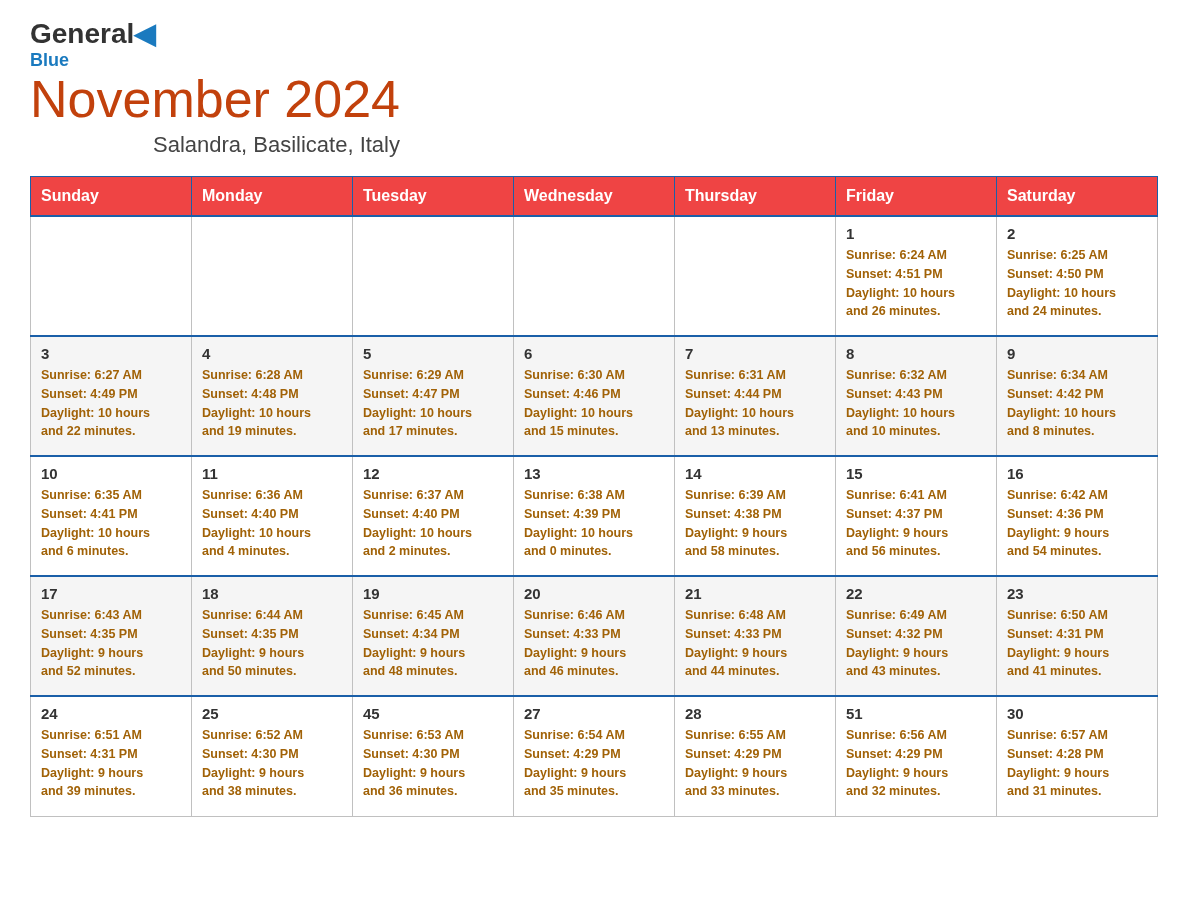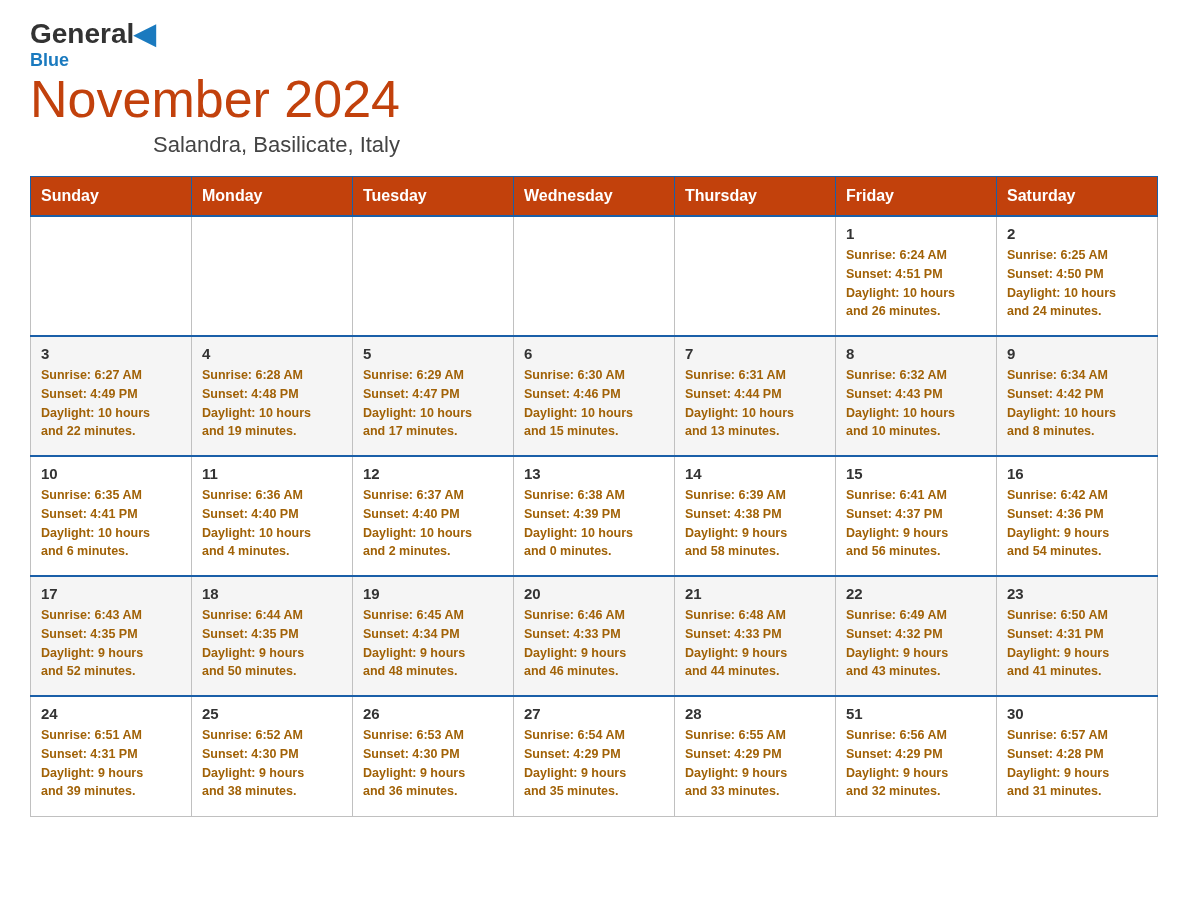--- a/index.html
+++ b/index.html
@@ -50,21 +50,21 @@
       font-size: 22px;
       color: #444;
       margin-top: 4px;
     }
     table {
       width: 100%;
       border-collapse: collapse;
       table-layout: fixed;
     }
     thead tr {
-      background-color: #c2410c;
+      background-color: #ef4444;
     }
     thead th {
       color: #ffffff;
       font-size: 16px;
       font-weight: 600;
       padding: 10px 10px;
       text-align: left;
       border: 1px solid #1a5fa8;
     }
     tbody tr {
@@ -233,21 +233,21 @@
       <tr>
         <td>
           <span class="day-number">24</span>
           <div class="day-info">Sunrise: 6:51 AM<br>Sunset: 4:31 PM<br>Daylight: 9 hours<br>and 39 minutes.</div>
         </td>
         <td>
           <span class="day-number">25</span>
           <div class="day-info">Sunrise: 6:52 AM<br>Sunset: 4:30 PM<br>Daylight: 9 hours<br>and 38 minutes.</div>
         </td>
         <td>
-          <span class="day-number">26</span>
+          <span class="day-number">45</span>
           <div class="day-info">Sunrise: 6:53 AM<br>Sunset: 4:30 PM<br>Daylight: 9 hours<br>and 36 minutes.</div>
         </td>
         <td>
           <span class="day-number">27</span>
           <div class="day-info">Sunrise: 6:54 AM<br>Sunset: 4:29 PM<br>Daylight: 9 hours<br>and 35 minutes.</div>
         </td>
         <td>
           <span class="day-number">28</span>
           <div class="day-info">Sunrise: 6:55 AM<br>Sunset: 4:29 PM<br>Daylight: 9 hours<br>and 33 minutes.</div>
         </td>

